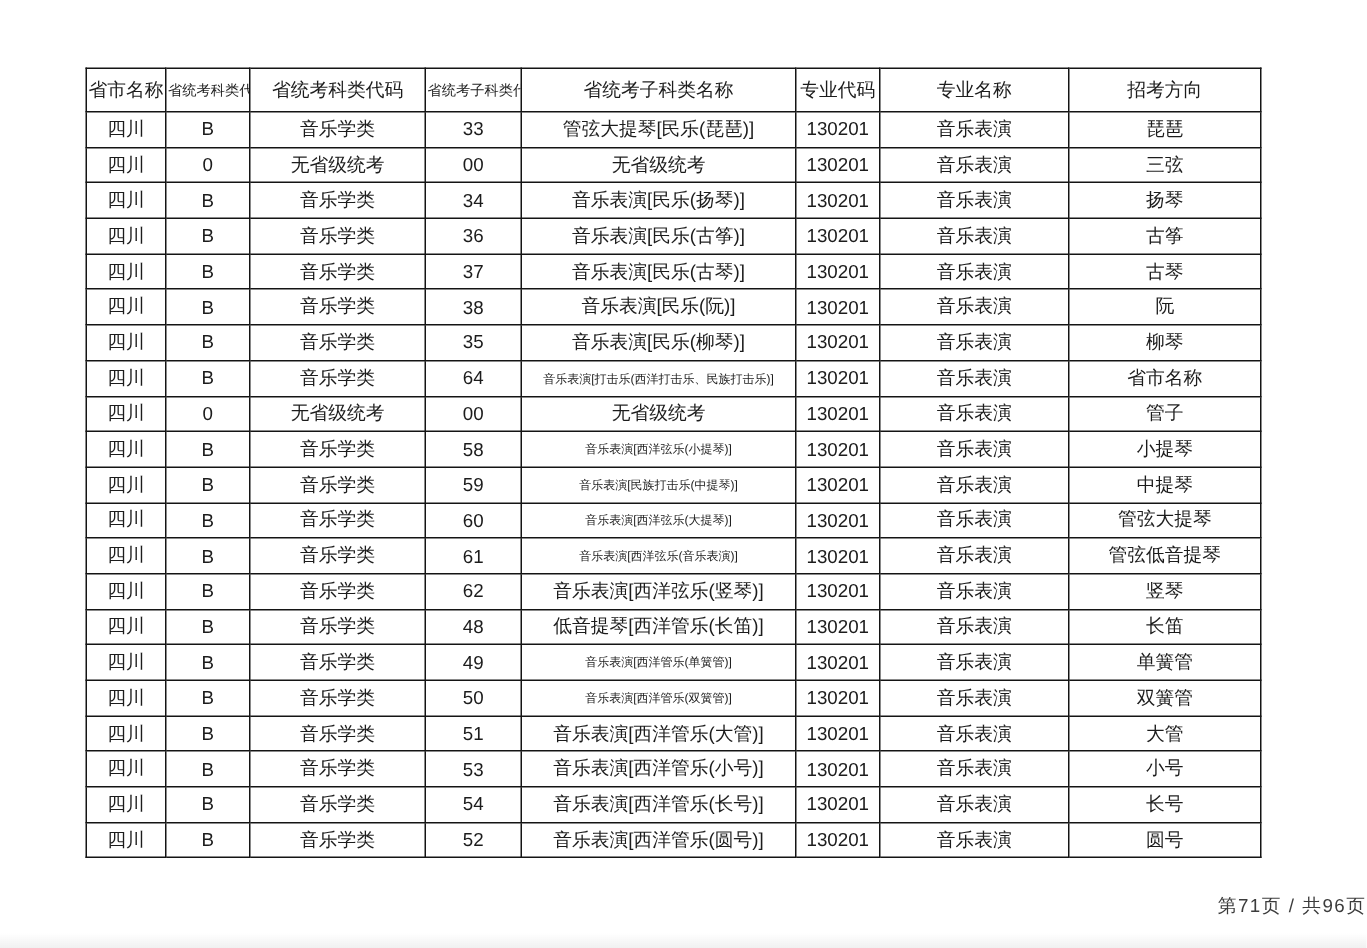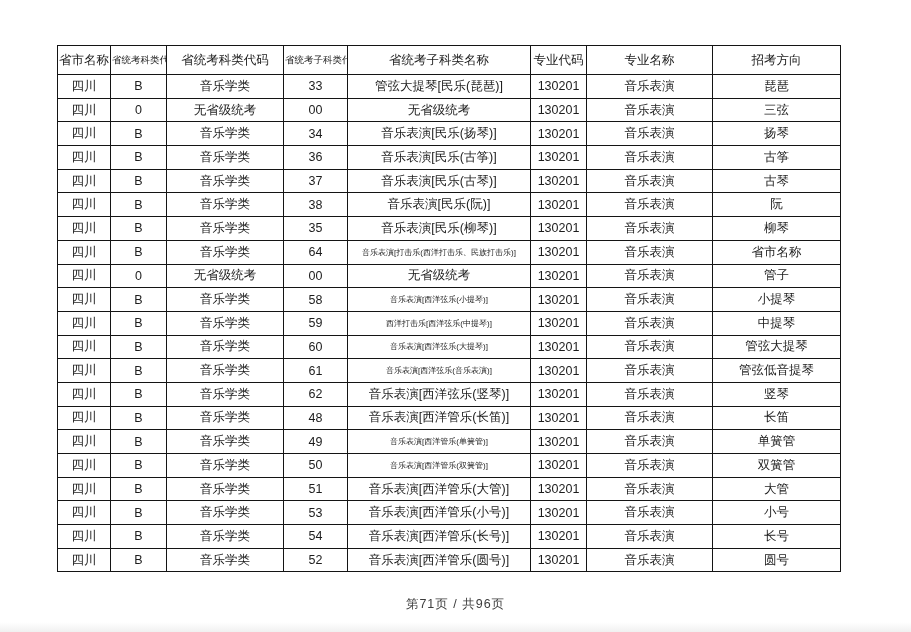--- a/index.html
+++ b/index.html
@@ -52,21 +52,21 @@
     font-weight: normal;
   }
   table.admission tbody td.tiny {
     font-size: 8px;
   }
   .footer {
     position: absolute;
     left: 0;
     width: 100%;
     top: 596px;
-    text-align: center;
+    text-align: right;
     font-size: 12.5px;
     color: #3c3c3c;
     letter-spacing: 1px;
   }
   .bottom-shade {
     position: absolute;
     left: 0;
     right: 0;
     bottom: 0;
     height: 10px;
@@ -201,21 +201,21 @@
           <td class="tiny">音乐表演[西洋弦乐(小提琴)]</td>
           <td>130201</td>
           <td>音乐表演</td>
           <td>小提琴</td>
         </tr>
         <tr>
           <td>四川</td>
           <td>B</td>
           <td>音乐学类</td>
           <td>59</td>
-          <td class="tiny">西洋打击乐[西洋弦乐(中提琴)]</td>
+          <td class="tiny">音乐表演[民族打击乐(中提琴)]</td>
           <td>130201</td>
           <td>音乐表演</td>
           <td>中提琴</td>
         </tr>
         <tr>
           <td>四川</td>
           <td>B</td>
           <td>音乐学类</td>
           <td>60</td>
           <td class="tiny">音乐表演[西洋弦乐(大提琴)]</td>
@@ -241,21 +241,21 @@
           <td>音乐表演[西洋弦乐(竖琴)]</td>
           <td>130201</td>
           <td>音乐表演</td>
           <td>竖琴</td>
         </tr>
         <tr>
           <td>四川</td>
           <td>B</td>
           <td>音乐学类</td>
           <td>48</td>
-          <td>音乐表演[西洋管乐(长笛)]</td>
+          <td>低音提琴[西洋管乐(长笛)]</td>
           <td>130201</td>
           <td>音乐表演</td>
           <td>长笛</td>
         </tr>
         <tr>
           <td>四川</td>
           <td>B</td>
           <td>音乐学类</td>
           <td>49</td>
           <td class="tiny">音乐表演[西洋管乐(单簧管)]</td>

